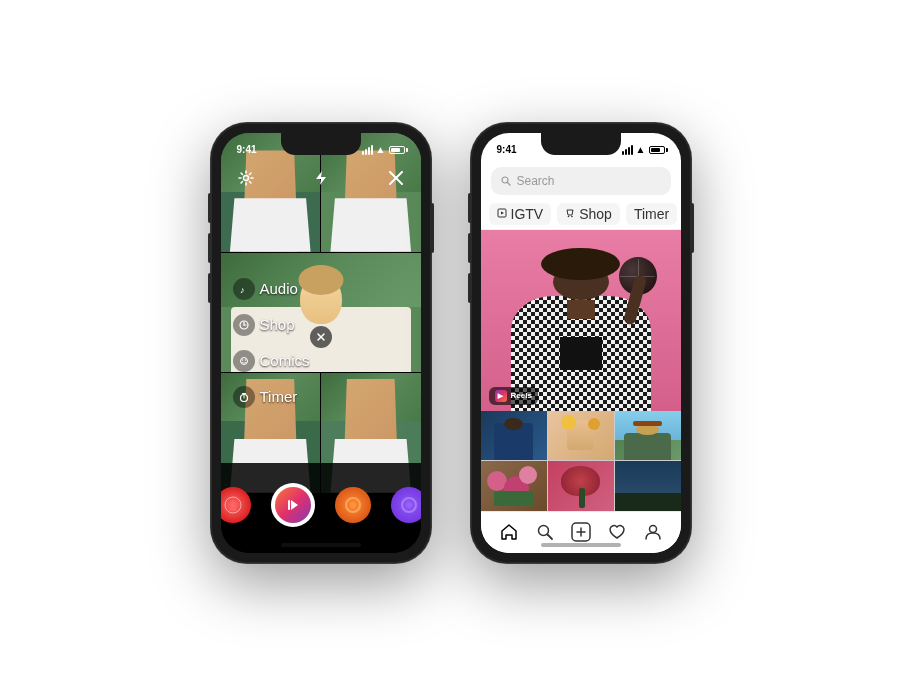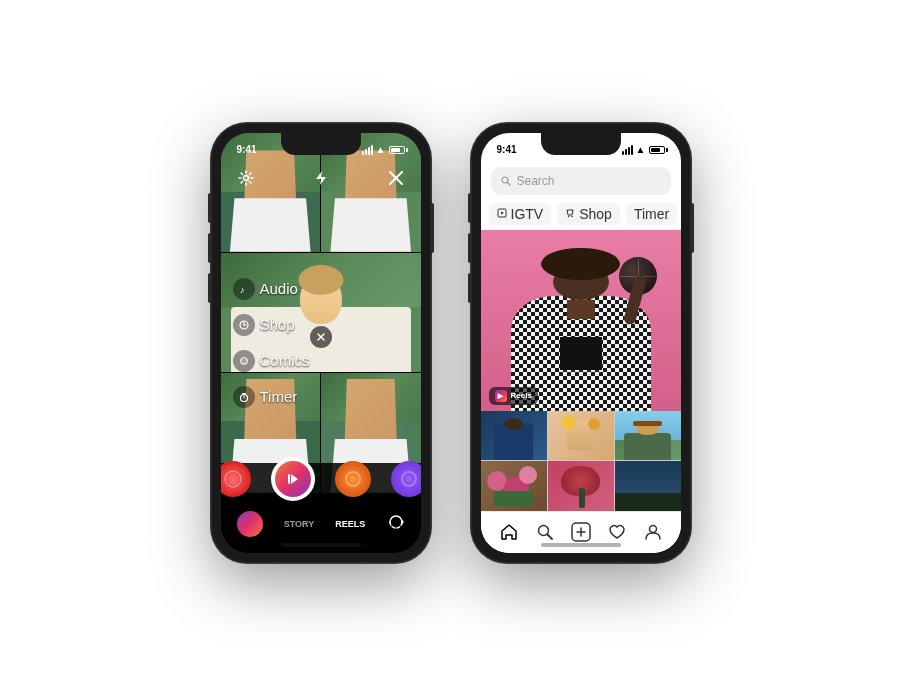--- a/index.html
+++ b/index.html
@@ -687,32 +687,20 @@
           </div>
 
           <div class="effect-btn" style="background: radial-gradient(circle, #8b5cf6, #6d28d9); border-radius:50%; width:36px;height:36px;">
             <svg width="20" height="20" viewBox="0 0 20 20">
               <circle cx="10" cy="10" r="7" fill="none" stroke="rgba(200,150,255,0.6)" stroke-width="2"></circle>
               <circle cx="10" cy="10" r="3" fill="rgba(150,100,255,0.8)"></circle>
             </svg>
           </div>
         </div>
 
-        <div class="cam-nav-row">
-          <div class="cam-avatar"></div>
-          <span class="cam-nav-label">STORY</span>
-          <span class="cam-nav-label active">REELS</span>
-          <div class="cam-flip">
-            <svg width="18" height="18" viewBox="0 0 18 18" fill="none">
-              <path d="M3 9 A6 6 0 0 1 15 9" stroke="white" stroke-width="1.5" stroke-linecap="round"></path>
-              <path d="M3 9 A6 6 0 0 0 15 9" stroke="white" stroke-width="1.5" stroke-linecap="round" stroke-dasharray="3 2"></path>
-              <polygon points="14,6 17,9 14,12" fill="white"></polygon>
-            </svg>
-          </div>
-        </div>
       </div>
 
       <div class="home-indicator"></div>
     </div>
   </div>
 
   <div class="phone">
     <div class="phone-inner">
 
       <div class="notch" style="background:#1a1a1a;"></div>

